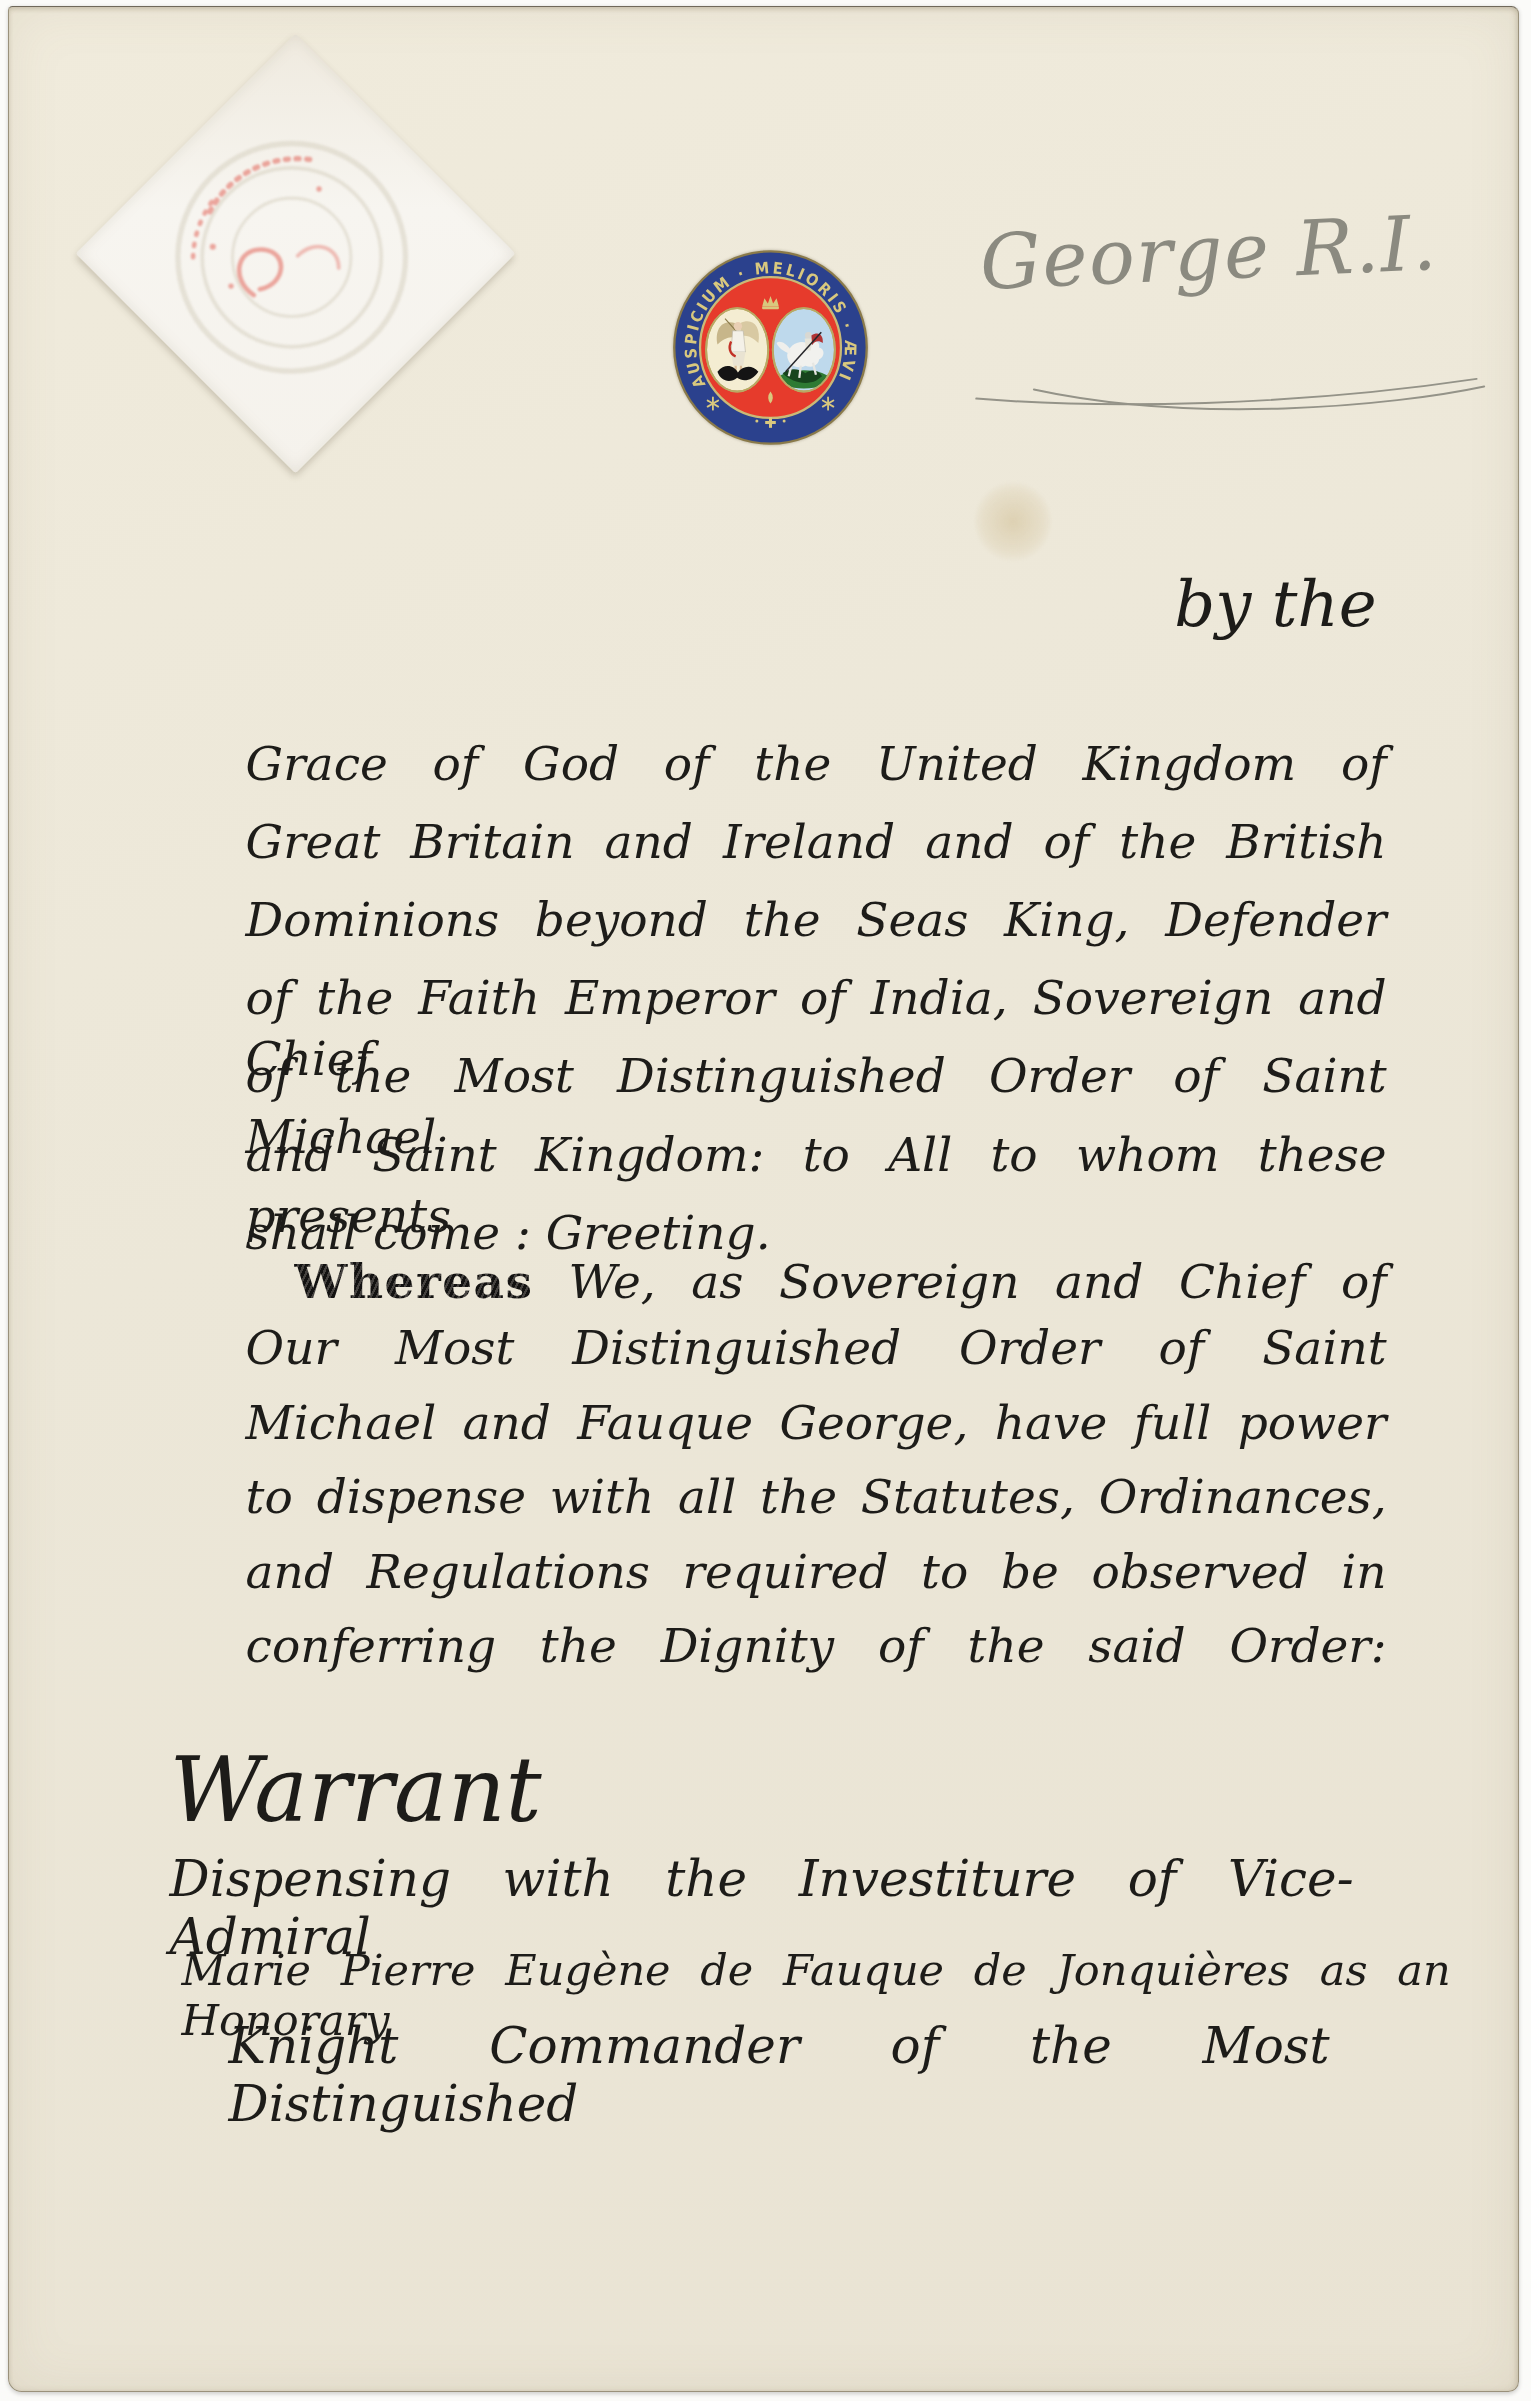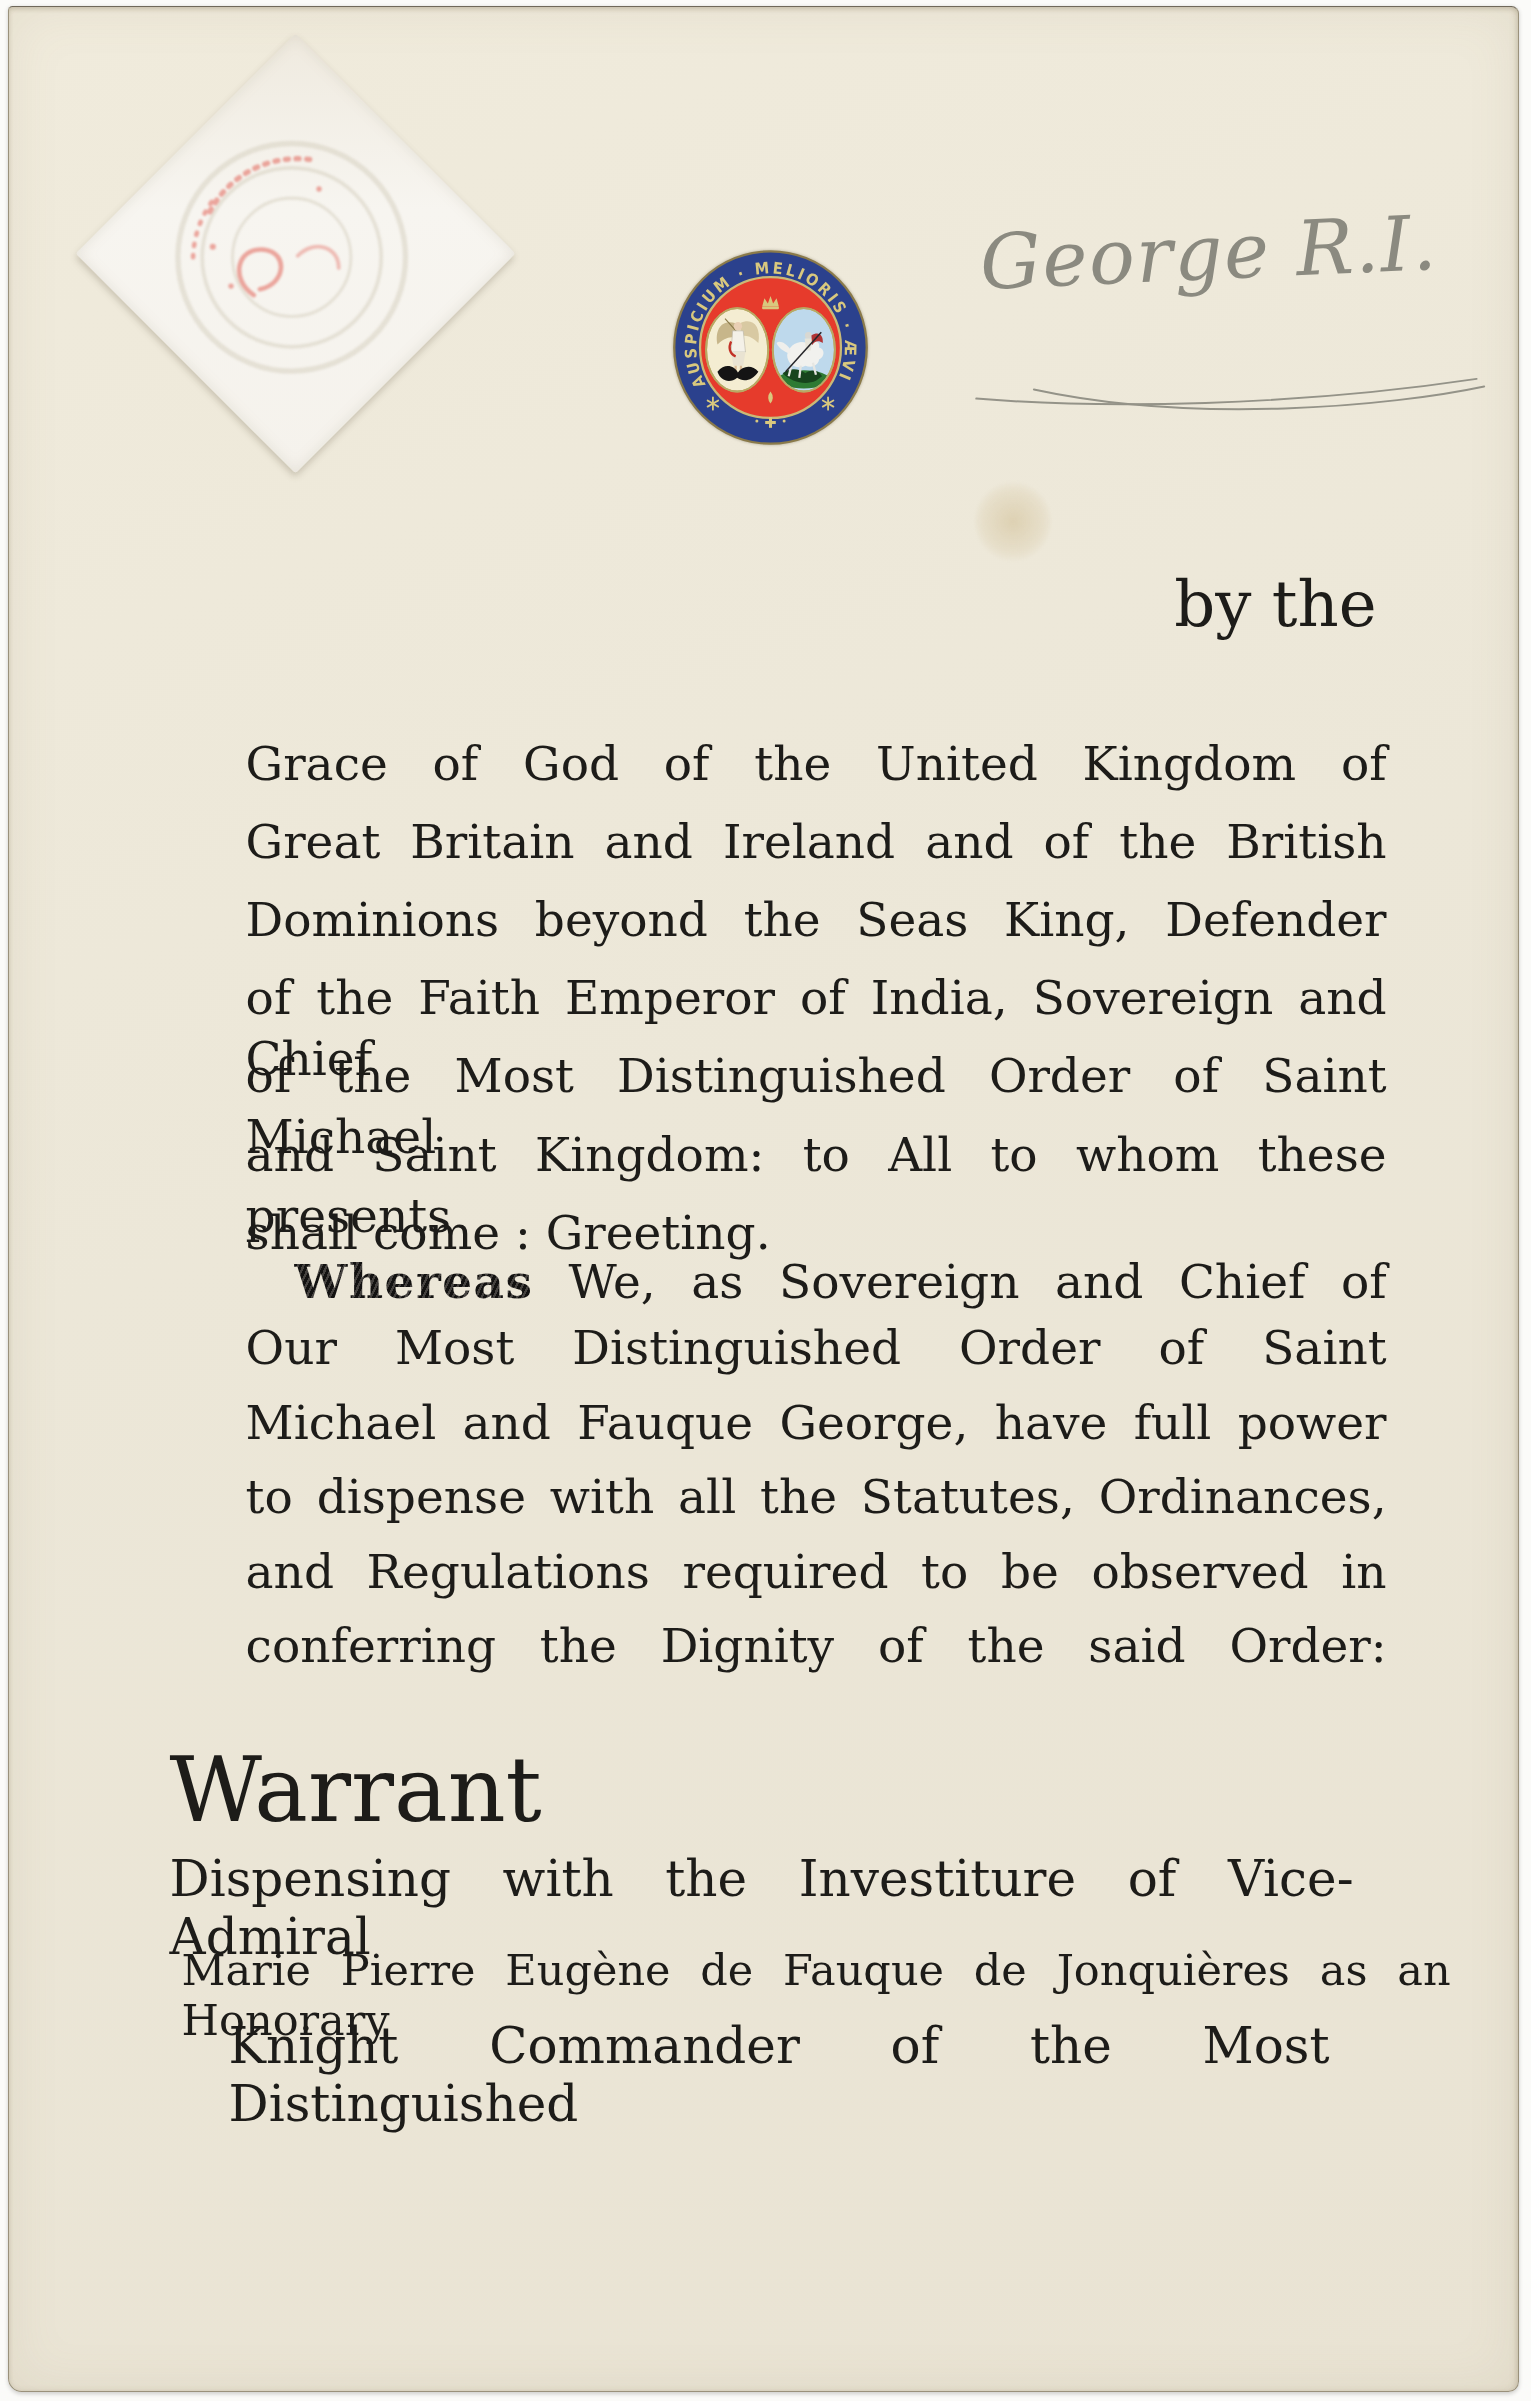--- a/index.html
+++ b/index.html
@@ -54,21 +54,21 @@
   .signature svg{position:absolute;left:0;top:0;}
 
   
   .stain{
     position:absolute;left:966px;top:475px;width:76px;height:79px;border-radius:50%;
     background:radial-gradient(circle,rgba(185,155,90,.30) 0%,rgba(185,155,90,.12) 55%,rgba(185,155,90,0) 75%);
     filter:blur(1.5px);
   }
 
   
-  .script{font-family:"DejaVu Serif", serif;color:#1d1c19;}
+  .script{font-family:"DejaVu Serif", serif;font-style:italic;color:#1d1c19;}
   .blackletter{
     font-family:"DejaVu Serif", serif;font-weight:700;letter-spacing:1.5px;
     color:#161514;
     background:repeating-linear-gradient(115deg,#131211 0 3px,#45423f 3px 5.3px);
     -webkit-background-clip:text;background-clip:text;
     -webkit-text-fill-color:transparent;
   }
   .line{position:absolute;white-space:nowrap;}
   .jline{position:absolute;text-align:justify;text-align-last:justify;}
   .heading{

